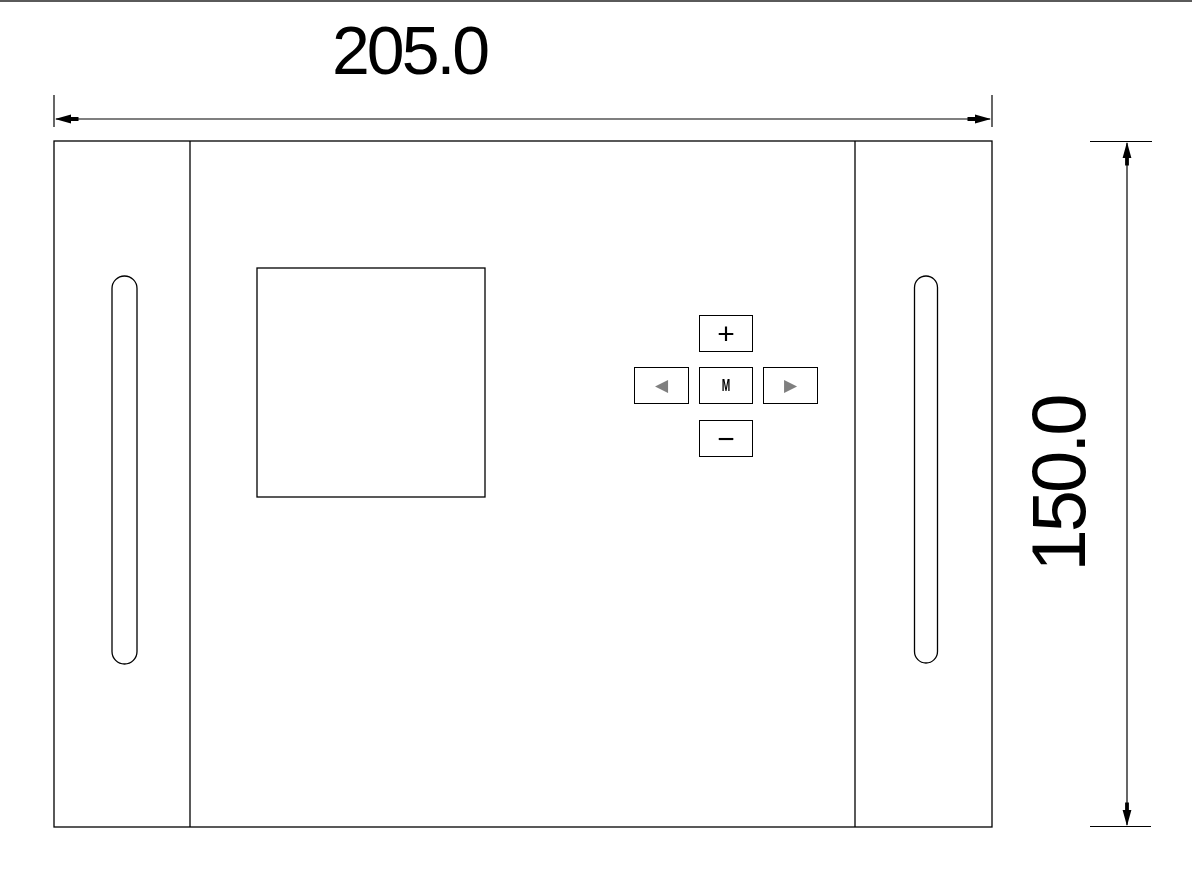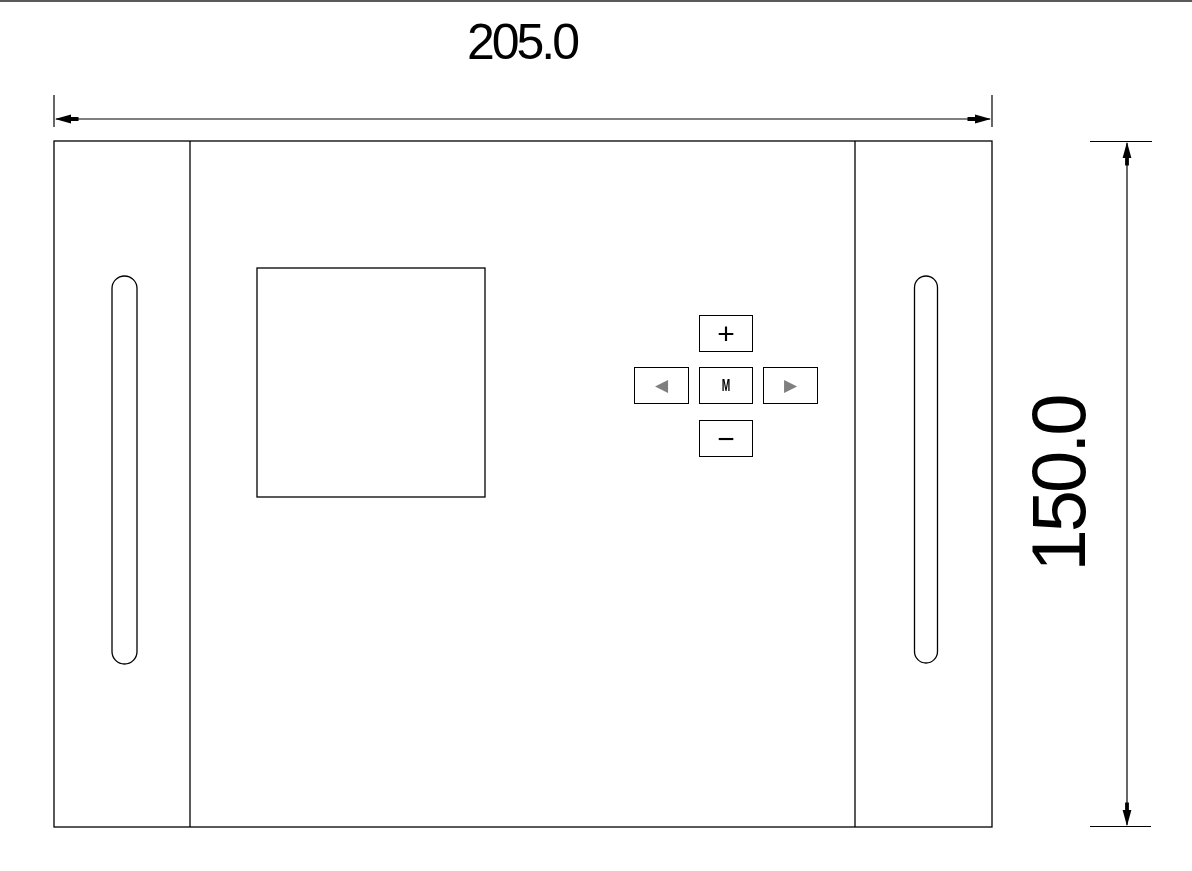--- a/index.html
+++ b/index.html
@@ -21,26 +21,26 @@
     width: 100%; height: 2px;
     background: #5a5a5a;
   }
   .linework {
     position: absolute;
     left: 0; top: 0;
   }
   .dim-label-h {
     position: absolute;
     left: 332px;
-    top: 4px;
+    top: 12px;
     width: 380px;
     height: 76px;
     line-height: 76px;
-    text-align: center;
-    font-size: 50px;
+    text-align: left;
+    font-size: 68px;
     letter-spacing: -3px;
     color: #000000;
     white-space: nowrap;
   }
   .dim-label-v {
     position: absolute;
     left: 1059px;
     top: 484px;
     width: 220px;
     height: 76px;

